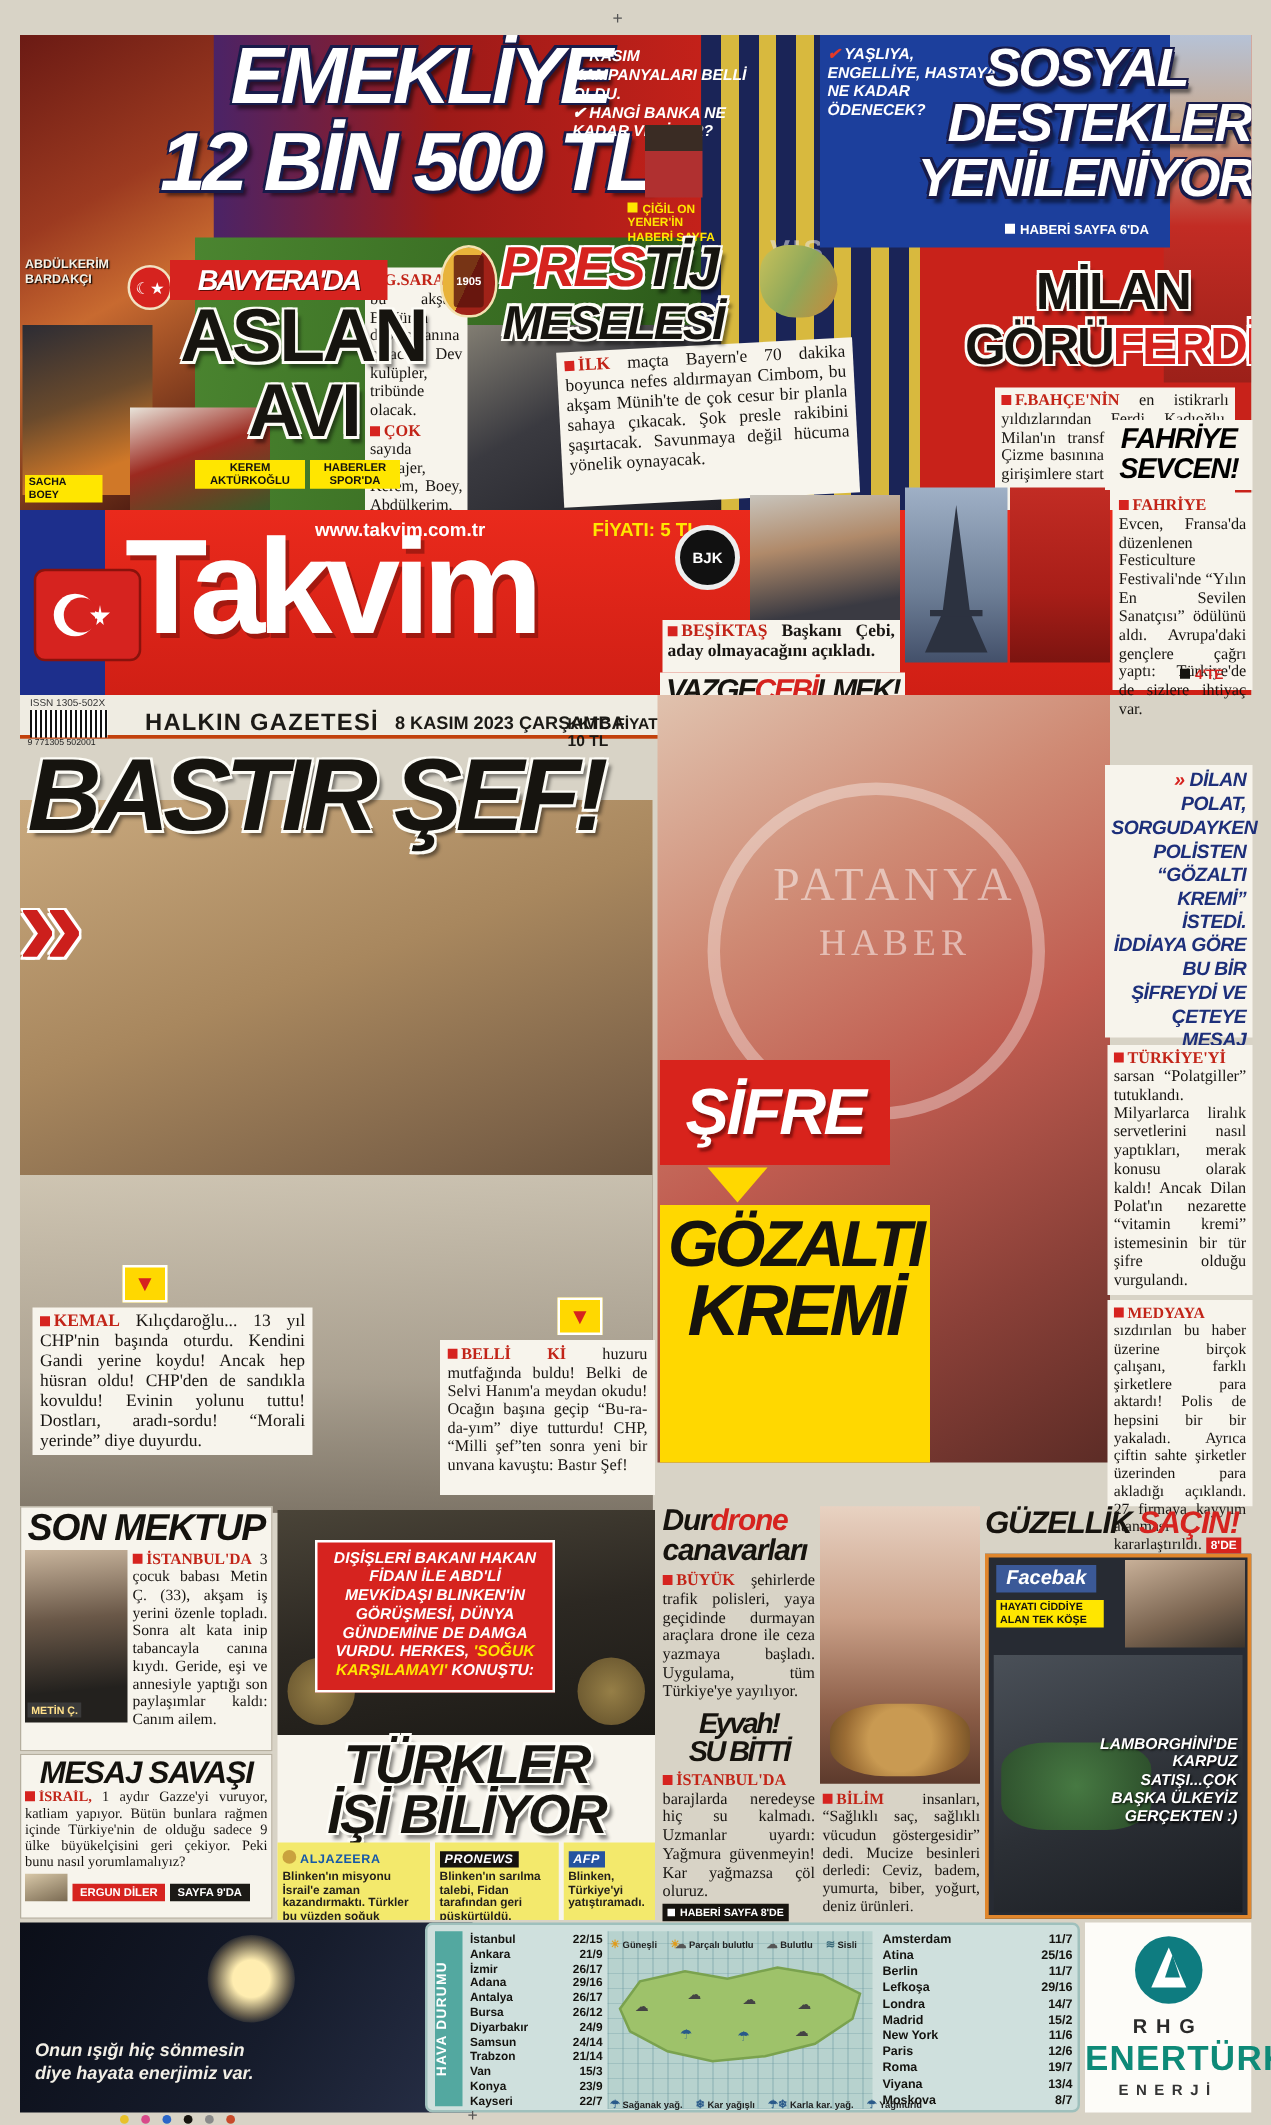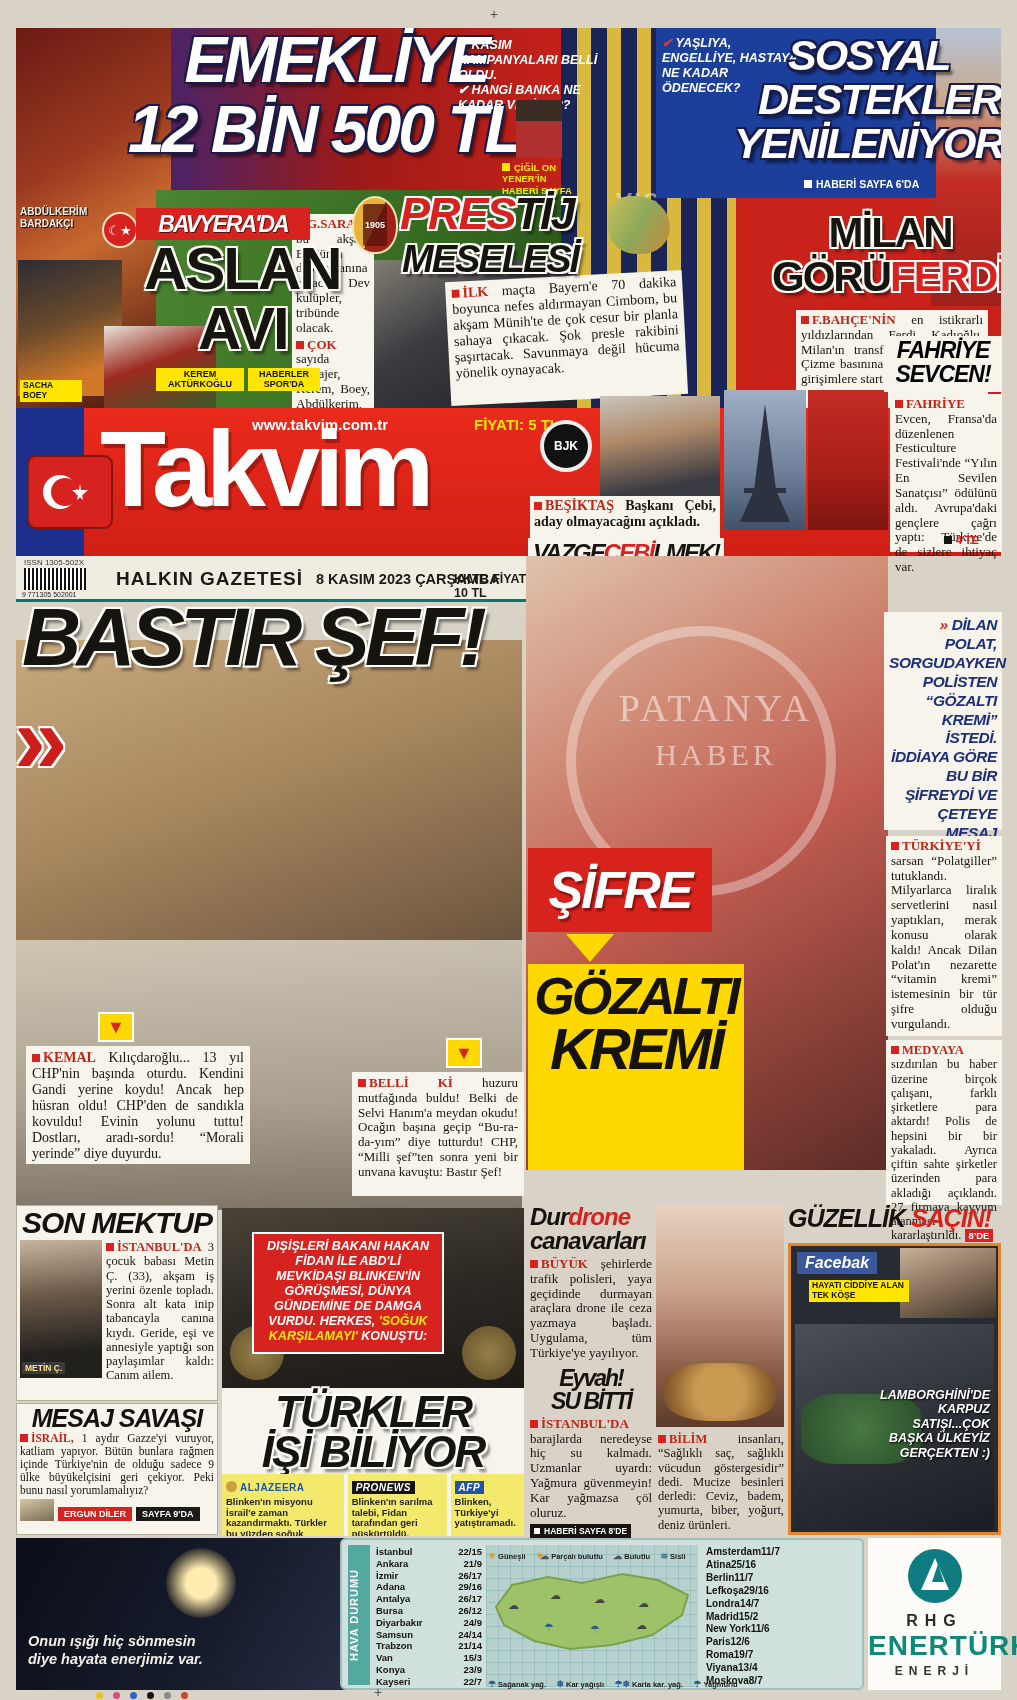--- a/index.html
+++ b/index.html
@@ -13,21 +13,21 @@
   .sf{font-family:"Liberation Serif",serif;font-size:13.5px;line-height:1.14;text-align:justify;color:#181512;overflow:hidden}
   .bx{background:#f7f4ec}
   .lead{font-weight:bold;color:#c22418}
   .lead::before{content:"";display:inline-block;width:8px;height:8px;background:#d6231f;margin-right:3px}
   .ytag{background:#ffe600;color:#15130e;font-weight:bold;font-size:9px;line-height:1.15;padding:1px 3px;overflow:hidden}
   .chk{color:#fff;font-weight:bold;font-style:italic;font-size:12.5px;line-height:1.2}
   .ck{color:#fff;font-weight:bold;margin-right:3px}
   .refrow{font-weight:bold;font-size:10.5px;color:#fff;white-space:nowrap}
   .sq{display:inline-block;width:8px;height:8px;background:#fff;margin-right:4px}
   .wr{display:flex;justify-content:space-between;font-weight:bold;font-size:9.5px;line-height:11.8px;color:#14130f}
-  .wr2{display:flex;font-weight:bold;font-size:10px;line-height:12.9px;color:#14130f}
+  .wr2{display:flex;justify-content:space-between;font-weight:bold;font-size:10px;line-height:12.9px;color:#14130f}
   .lg{display:inline-flex;align-items:center;gap:2px;font-size:7.5px;font-weight:bold;color:#222;margin-right:6px;white-space:nowrap}
   .lgi{font-size:9px}
   .ag{background:#f3e96c;padding:3px 4px;overflow:hidden}
   .agn{font-weight:bold;font-size:10px;letter-spacing:.5px;display:inline-block;padding:1px 4px}
   .agt{font-weight:bold;font-size:9.5px;line-height:1.12;color:#221f1a;margin-top:2px;text-align:left}
   .ag:nth-of-type(1){flex:1.25}.ag:nth-of-type(2){flex:1}.ag:nth-of-type(3){flex:.72}
   .ag:nth-of-type(1) .agn{color:#1558a8;background:transparent;padding-left:0}
   .ag:nth-of-type(1) .agn::before{content:"";display:inline-block;width:11px;height:11px;border-radius:50%;background:#c9a23e;margin-right:3px;vertical-align:-1px}
   .ag:nth-of-type(2) .agn{background:#15120f;color:#fff;font-style:italic}
   .ag:nth-of-type(3) .agn{background:#2553a0;color:#fff;font-style:italic}
@@ -127,21 +127,21 @@
         <rect x="20" y="98" width="42" height="5" fill="#2c3240"></rect>
       </svg>
   </div>
   <div class="a" style="left:808px;top:390px;width:80px;height:140px;background:linear-gradient(180deg,#c22c24 0%,#a81e18 60%,#7c1410 100%)"></div>
   <div class="a bx hl c" style="left:884px;top:336px;width:118px;height:56px;padding-top:2px;font-size:23px;line-height:1.05;letter-spacing:-1px"><span>FAHRİYE</span><br><span>SEVCEN!</span></div>
   <div class="a bx" style="left:890px;top:394px;width:112px;height:158px;padding:3px 5px">
       <p class="sf" style="margin:0;font-size:13px"><b class="lead">FAHRİYE</b> <span>Evcen, Fransa'da düzenlenen Festiculture Festivali'nde “Yılın En Sevilen Sanatçısı” ödülünü aldı. Avrupa'daki gençlere çağrı yaptı: Türkiye'de de sizlere ihtiyaç var.</span></p>
     </div>
   <div class="a" style="left:944px;top:534px;font-size:11px;font-weight:bold;color:#d6231f"><span class="sq" style="background:#16140f"></span><span>4'TE</span></div>
 
-  <div class="a" style="left:16px;top:556px;width:520px;height:46px;background:#efece2;border-bottom:3px solid #0f766e">
+  <div class="a" style="left:16px;top:556px;width:520px;height:35px;background:#efece2;border-bottom:3px solid #c2410c">
     <div class="a" style="left:8px;top:2px;font-size:8px;color:#333">ISSN 1305-502X</div>
     <div class="a" style="left:8px;top:12px;width:62px;height:22px;background:repeating-linear-gradient(90deg,#111 0 2px,#fff 2px 4px)"></div>
     <div class="a" style="left:6px;top:35px;font-size:7px;color:#222">9 771305 502001</div>
     <div class="a" style="left:100px;top:12px;font-size:19px;font-weight:bold;letter-spacing:1px;color:#1c1a16">HALKIN GAZETESİ</div>
     <div class="a" style="left:300px;top:15px;font-size:14.5px;font-weight:bold;color:#1c1a16">8 KASIM 2023 ÇARŞAMBA</div>
     <div class="a" style="left:438px;top:16px;font-size:12.5px;font-weight:bold;color:#1c1a16">KKTC FİYATI: 10 TL</div>
   </div>
 
   <div class="a" style="left:16px;top:640px;width:506px;height:570px;background:linear-gradient(160deg,#c9a97e 0%,#a8875e 30%,#7c6248 55%,#4c3b2c 80%,#342820 100%)">
     <div class="a" style="left:0;top:300px;width:506px;height:270px;background:linear-gradient(180deg,#d8d2c2 0%,#b8b0a0 60%,#8a8274 100%);opacity:.85"></div>
@@ -230,21 +230,21 @@
 
   <div class="a" style="left:656px;top:1205px;width:128px;height:222px;background:linear-gradient(180deg,#e8d2c2 0%,#caa088 40%,#8a5c46 75%,#5c3a2c 100%)">
     <div class="a" style="left:8px;bottom:6px;width:112px;height:58px;border-radius:40%;background:radial-gradient(circle,#c99a52 0 40%,#9a6c34 70%,#6a4a24 100%)"></div>
   </div>
   <p class="a sf" style="left:658px;top:1432px;width:126px;height:100px;margin:0;font-size:12.5px"><b class="lead">BİLİM</b> <span>insanları, “Sağlıklı saç, sağlıklı vücudun göstergesidir” dedi. Mucize besinleri derledi: Ceviz, badem, yumurta, biber, yoğurt, deniz ürünleri.</span></p>
 
   <div class="a hl" style="left:788px;top:1207px;font-size:25px;letter-spacing:-1px"><span style="color:#16130e">GÜZELLİK</span> <span style="color:#d6231f">SAÇIN!</span></div>
   <div class="a" style="left:788px;top:1243px;width:213px;height:292px;border:3px solid #e0862c;background:#272b33;overflow:hidden">
     <div class="a" style="right:2px;top:2px;width:96px;height:70px;background:linear-gradient(160deg,#c8b098 0%,#7a6450 60%,#3c342c 100%)"></div>
     <div class="a" style="left:6px;top:6px;background:#3b5998;color:#fff;font-weight:bold;font-style:italic;font-size:16px;padding:2px 8px">Facebak</div>
-    <div class="a ytag" style="left:18px;top:34px;width:100px;font-size:8.5px">HAYATI CİDDİYE ALAN TEK KÖŞE</div>
+    <div class="a ytag" style="left:6px;top:34px;width:86px;font-size:8.5px">HAYATI CİDDİYE ALAN TEK KÖŞE</div>
     <div class="a" style="left:4px;top:78px;width:199px;height:206px;background:linear-gradient(160deg,#4a5058 0%,#2c3036 55%,#1a1d22 100%)">
       <div class="a" style="left:6px;top:70px;width:120px;height:70px;border-radius:30%;background:radial-gradient(circle,#4c8a44,#2a5226);opacity:.8"></div>
       <div class="a hl" style="right:4px;top:64px;width:118px;font-size:12.5px;line-height:1.15;color:#fff;text-align:right;white-space:normal;letter-spacing:0;text-shadow:1px 1px 2px #000">LAMBORGHİNİ'DE KARPUZ SATIŞI...ÇOK BAŞKA ÜLKEYİZ GERÇEKTEN :)</div>
     </div>
   </div>
 
   <div class="a" style="left:16px;top:1538px;width:362px;height:152px;background:linear-gradient(120deg,#0b0e18 0%,#161c2c 55%,#283048 100%)">
     <div class="a" style="left:150px;top:10px;width:70px;height:70px;border-radius:50%;background:radial-gradient(circle,#ffedb0 0 30%,rgba(255,220,140,.35) 60%,transparent 75%)"></div>
     <div class="a" style="left:12px;top:94px;width:190px;font-size:14.5px;font-style:italic;font-weight:bold;color:#f2efe6;line-height:1.25">Onun ışığı hiç sönmesin diye hayata enerjimiz var.</div>
   </div>

